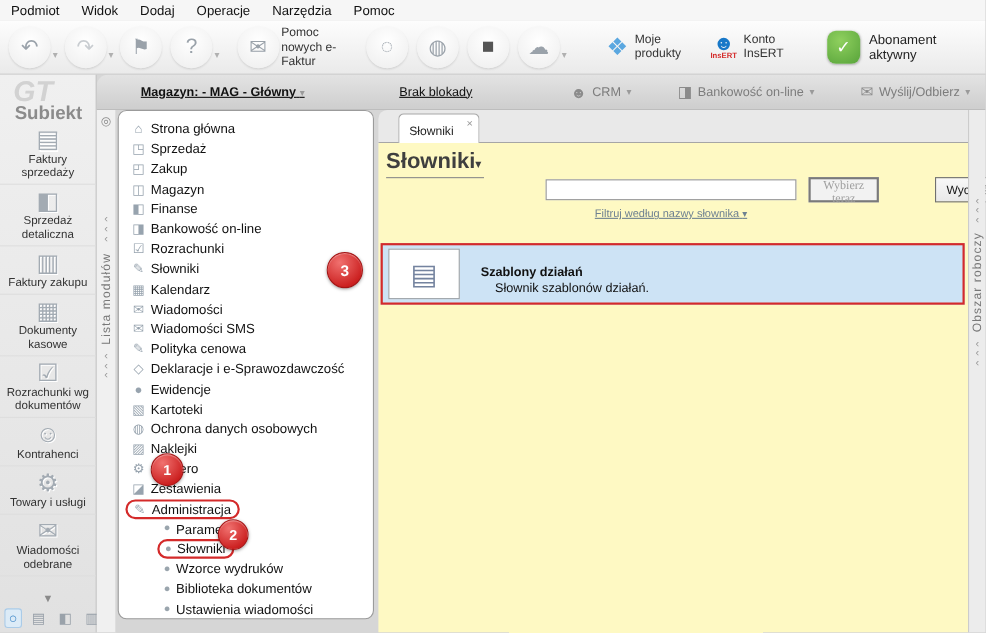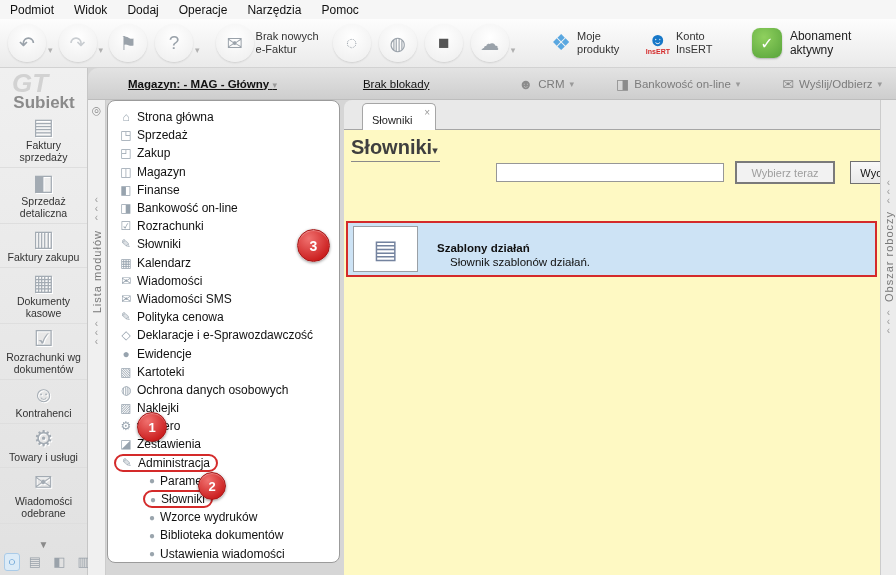--- a/index.html
+++ b/index.html
@@ -70,21 +70,21 @@
 
   
   #main-panel { position:absolute; left:344px; top:100px; width:536px; height:475px; }
   #tabstrip { position:absolute; left:0; top:0; width:536px; height:30px; background:#e9e9e9; border-bottom:1px solid #a6a6a6; border-top-left-radius:8px; }
   #tab-slowniki { position:absolute; left:18px; top:3px; height:28px; width:74px; background:#fff; border:1px solid #a6a6a6; border-bottom:none; border-radius:5px 5px 0 0; font-size:11px; color:#222; display:flex; align-items:flex-end; padding:0 6px 5px 9px; cursor:pointer; }
   #tab-close { position:absolute; right:5px; top:3px; font-size:10px; color:#9a9a9a; cursor:pointer; }
   #main-content { position:absolute; left:0; top:30px; width:536px; height:445px; background:#fef9c3; }
   #page-title { position:absolute; left:7px; top:6px; font-size:20px; font-weight:bold; color:#3f3f3f; border-bottom:1px solid #8a8a8a; padding:0 2px 2px 0; cursor:pointer; }
   #page-title .caret2 { font-size:11px; color:#3f3f3f; }
   #search-input { position:absolute; left:152px; top:33px; width:228px; height:19px; border:1px solid #979797; font-size:12px; padding:0 4px; font-family:inherit; }
-  #btn-wybierz { position:absolute; left:391px; top:31px; width:100px; height:23px; background:#f2f2f2; border:2px solid #7a7a7a; color:#9e9e9e; font-size:11px; font-family:Liberation Sans, sans-serif; }
+  #btn-wybierz { position:absolute; left:391px; top:31px; width:64px; height:23px; background:#f2f2f2; border:2px solid #7a7a7a; color:#9e9e9e; font-size:11px; font-family:Liberation Serif, serif; }
   #btn-wyczysc { position:absolute; left:506px; top:31px; width:64px; height:23px; background:linear-gradient(#f8f8f8,#e9e9e9); border:1px solid #707070; color:#141414; font-size:11px; font-family:inherit; cursor:pointer; }
   #filter-link { position:absolute; left:152px; top:59px; width:228px; text-align:center; font-size:10px; color:var(--link_blue); text-decoration:underline; cursor:pointer; }
   #filter-link .sec-caret { color:var(--link_blue); }
   #dict-list { position:absolute; left:2px; top:91px; width:531px; }
   .dict-item { height:56px; background:var(--highlight_blue); border:2px solid var(--accent_red); display:flex; align-items:center; cursor:pointer; }
   .dict-icon-box { width:65px; height:46px; background:#fff; border:1px solid #9aa0a6; margin-left:5px; display:flex; align-items:center; justify-content:center; flex:none; }
   .dict-icon { font-size:26px; color:#74839f; }
   .dict-texts { margin-left:19px; font-size:11.5px; color:#101010;margin-top:11px; }
   .dict-title { font-weight:bold; }
   .dict-desc { margin-left:13px; margin-top:2px; }
@@ -138,21 +138,21 @@
       <span style="display:flex;align-items:center;">
         <span class="tbtn">
           <span>?</span>
         </span>
         <span class="caret">▾</span>
       </span>
     </span>
   <span class="tbtn" style="margin-left:10px;">
       <span>✉</span>
     </span>
-  <span class="tlabel narrow">Brak nowych e-Faktur</span>
+  <span class="tlabel narrow">Pomoc nowych e-Faktur</span>
   <span style="display:flex;align-items:center;">
 
       <span style="display:flex;align-items:center;">
         <span class="tbtn">
           <span>◌</span>
         </span>
         <span class="caret"></span>
       </span>
 
       <span style="display:flex;align-items:center;">
@@ -466,20 +466,21 @@
     <div id="tab-slowniki">
       <span>Słowniki</span>
       <span id="tab-close">×</span>
     </div>
   </div>
   <div id="main-content">
     <div id="page-title"><span>Słowniki</span><span class="caret2">▾</span></div>
     <input id="search-input" type="text" value="" style="">
     <button id="btn-wybierz">Wybierz teraz</button>
     <button id="btn-wyczysc">Wyczyść</button>
+    <div id="filter-link"><span>Filtruj według nazwy słownika</span> <span class="sec-caret">▾</span></div>
     <div id="dict-list">
 
         <div class="dict-item">
           <span class="dict-icon-box">
             <span class="dict-icon">▤</span>
           </span>
           <span class="dict-texts">
             <div class="dict-title">Szablony działań</div>
             <div class="dict-desc">Słownik szablonów działań.</div>
           </span>

